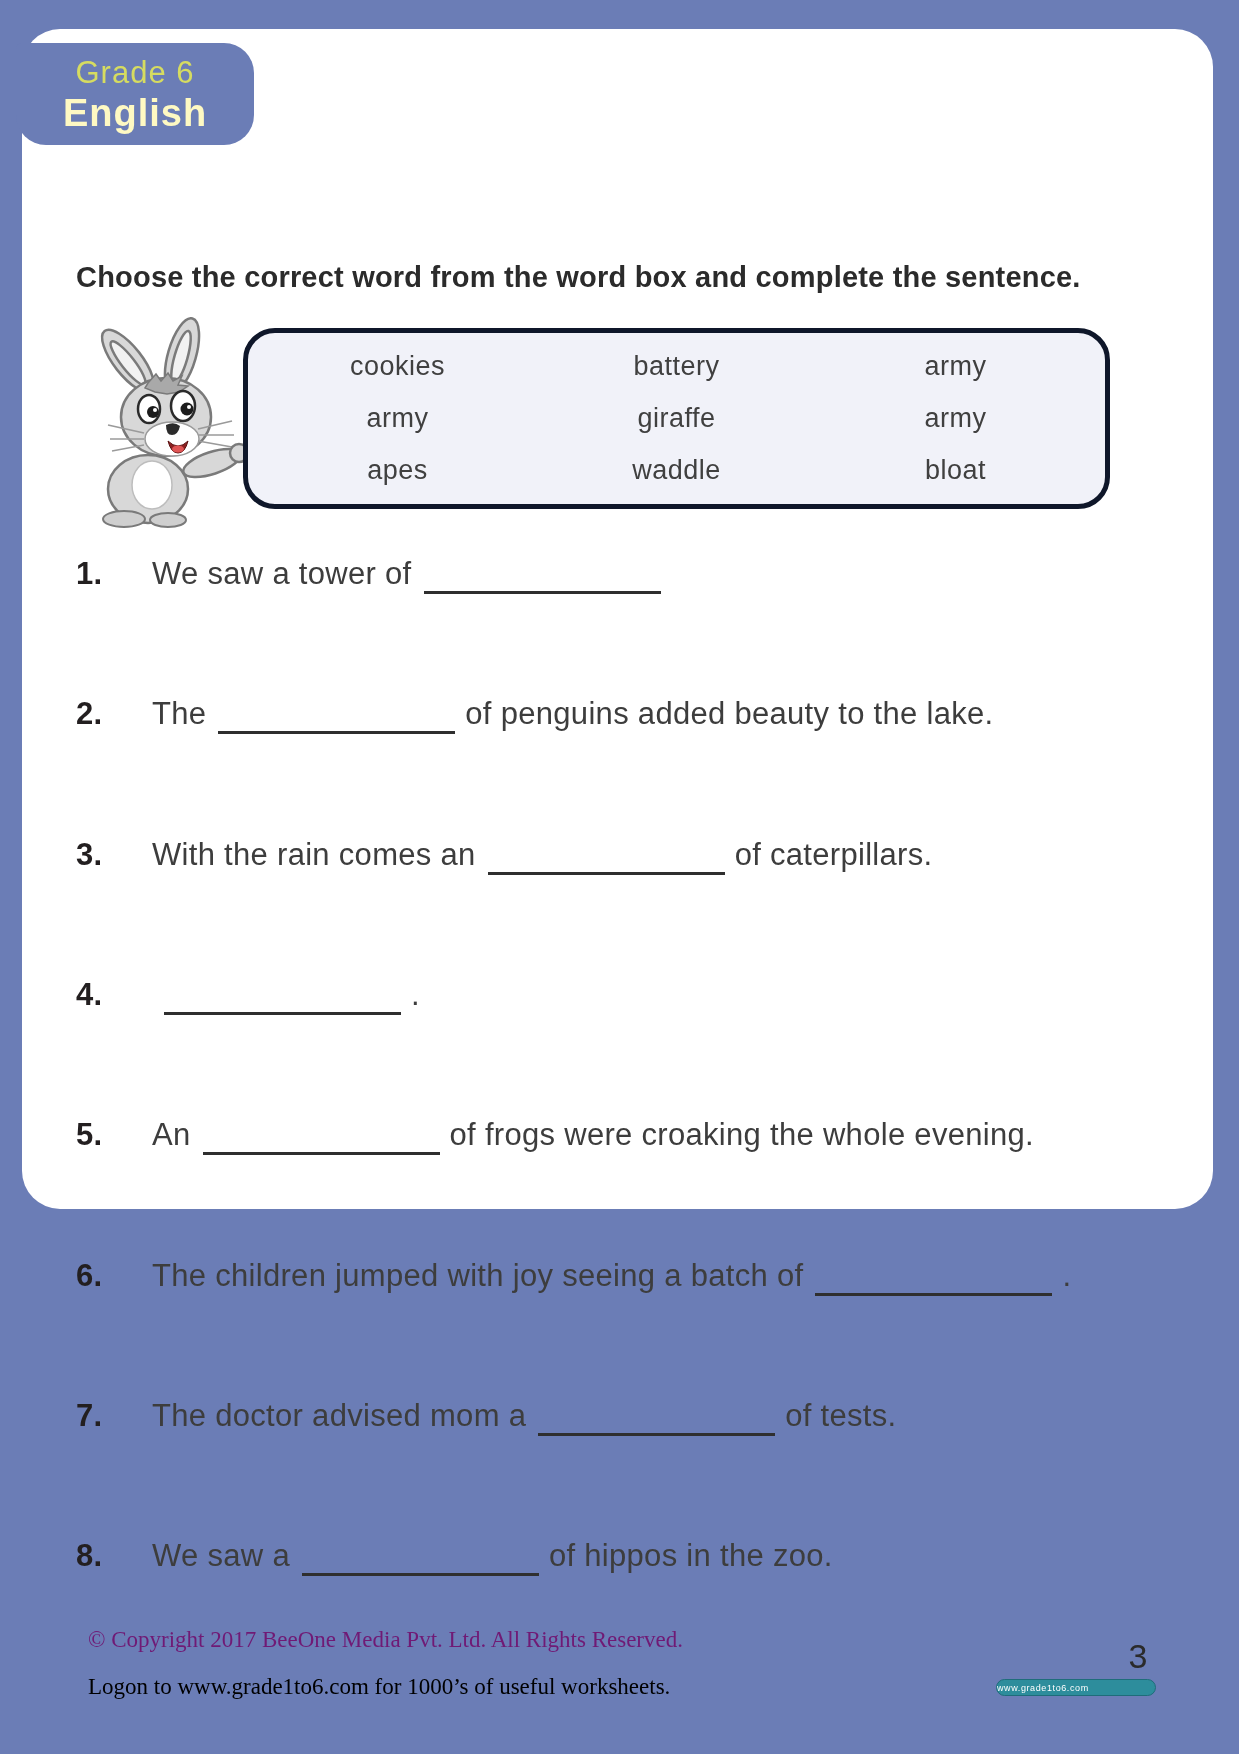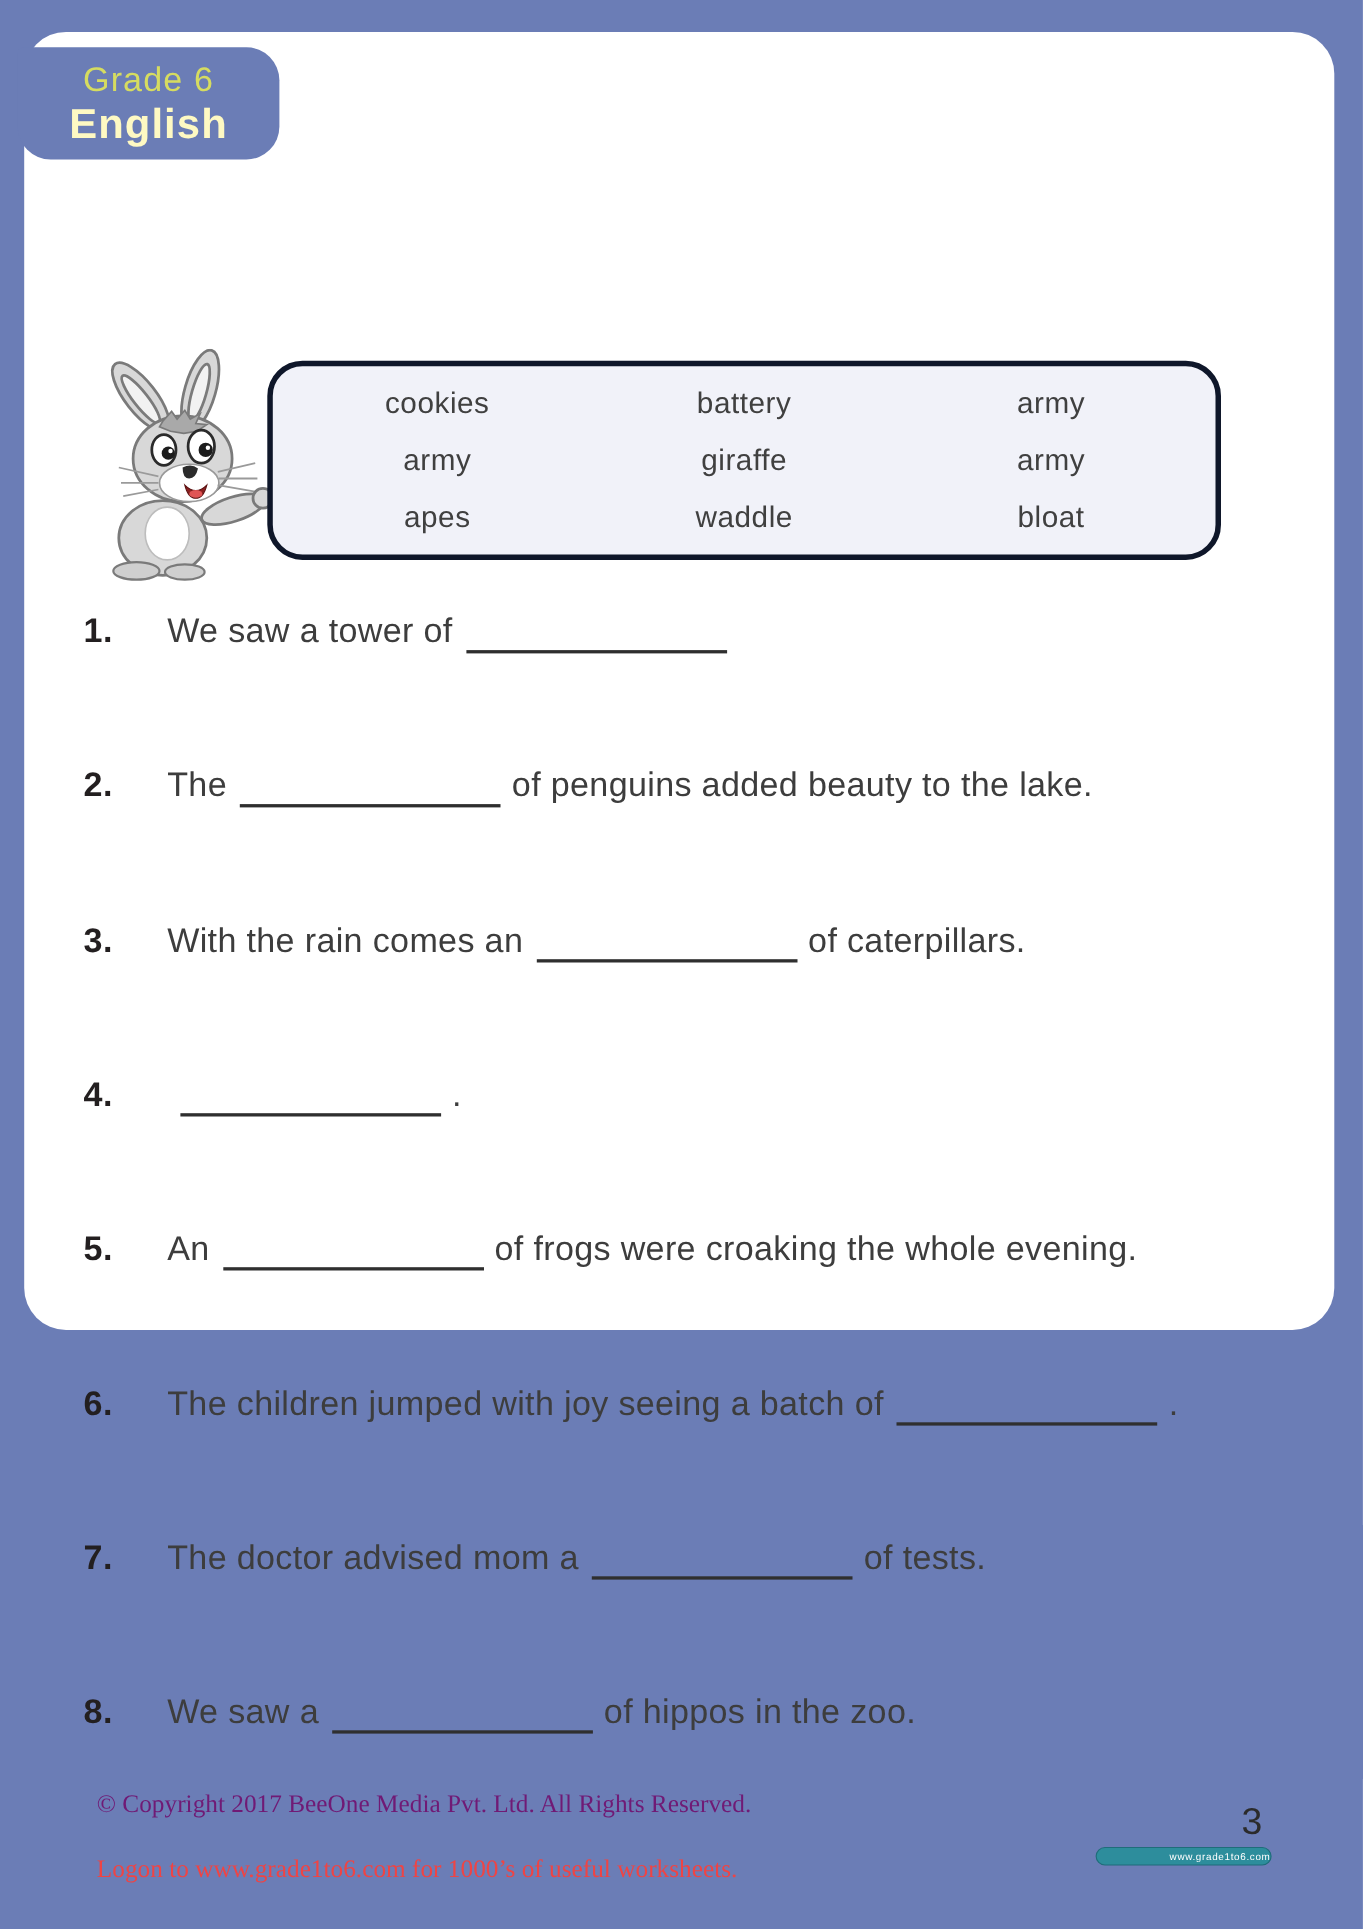--- a/index.html
+++ b/index.html
@@ -78,48 +78,49 @@
   .q5{top:1088px;} .q6{top:1229px;} .q7{top:1369px;} .q8{top:1509px;}
   
   .copyright{
     position:absolute;left:66px;top:1598px;
     font-family:"Liberation Serif", serif;
     font-size:23px;color:#701a75;
   }
   .logon{
     position:absolute;left:66px;top:1645px;
     font-family:"Liberation Serif", serif;
-    font-size:23px;color:#ef4444;margin-top:12px;
+    font-size:23px;color:#000000;
   }
   .page-num{
     position:absolute;left:1096px;top:1608px;width:40px;
     font-size:34px;color:#2b2b2b;text-align:center;
   }
   .site-pill{
     position:absolute;left:974px;top:1650px;
     width:158px;height:15px;
     background:#2d8d9c;border:1px solid #1f6d7a;
     border-radius:9px;
-    display:flex;align-items:center;justify-content:flex-end;
+    display:flex;align-items:center;justify-content:flex-start;
   }
   .site-pill span{
     font-size:9px;color:#ffffff;letter-spacing:0.6px;
   }
 </style>
 </head>
 <body>
 
 <div class="sheet">
 
   <div class="badge">
     <div class="grade">Grade 6</div>
     <div class="subject">English</div>
   </div>
 
 
+  <div class="instruction">Choose the correct word from the word box and complete the sentence.</div>
 
   <div class="rabbit">
     <svg width="172" height="212" viewBox="0 0 172 212" xmlns="http://www.w3.org/2000/svg">
 
       <g stroke="#7a7a7a" stroke-width="2.5">
         <ellipse cx="42" cy="44" rx="14" ry="38" fill="#d8d8d8" transform="rotate(-38 42 44)"></ellipse>
         <ellipse cx="42" cy="46" rx="6.5" ry="27" fill="#f2f2f2" transform="rotate(-38 42 46)"></ellipse>
         <ellipse cx="96" cy="38" rx="14" ry="38" fill="#d8d8d8" transform="rotate(16 96 38)"></ellipse>
         <ellipse cx="95" cy="40" rx="6.5" ry="27" fill="#f2f2f2" transform="rotate(16 95 40)"></ellipse>
       </g>

